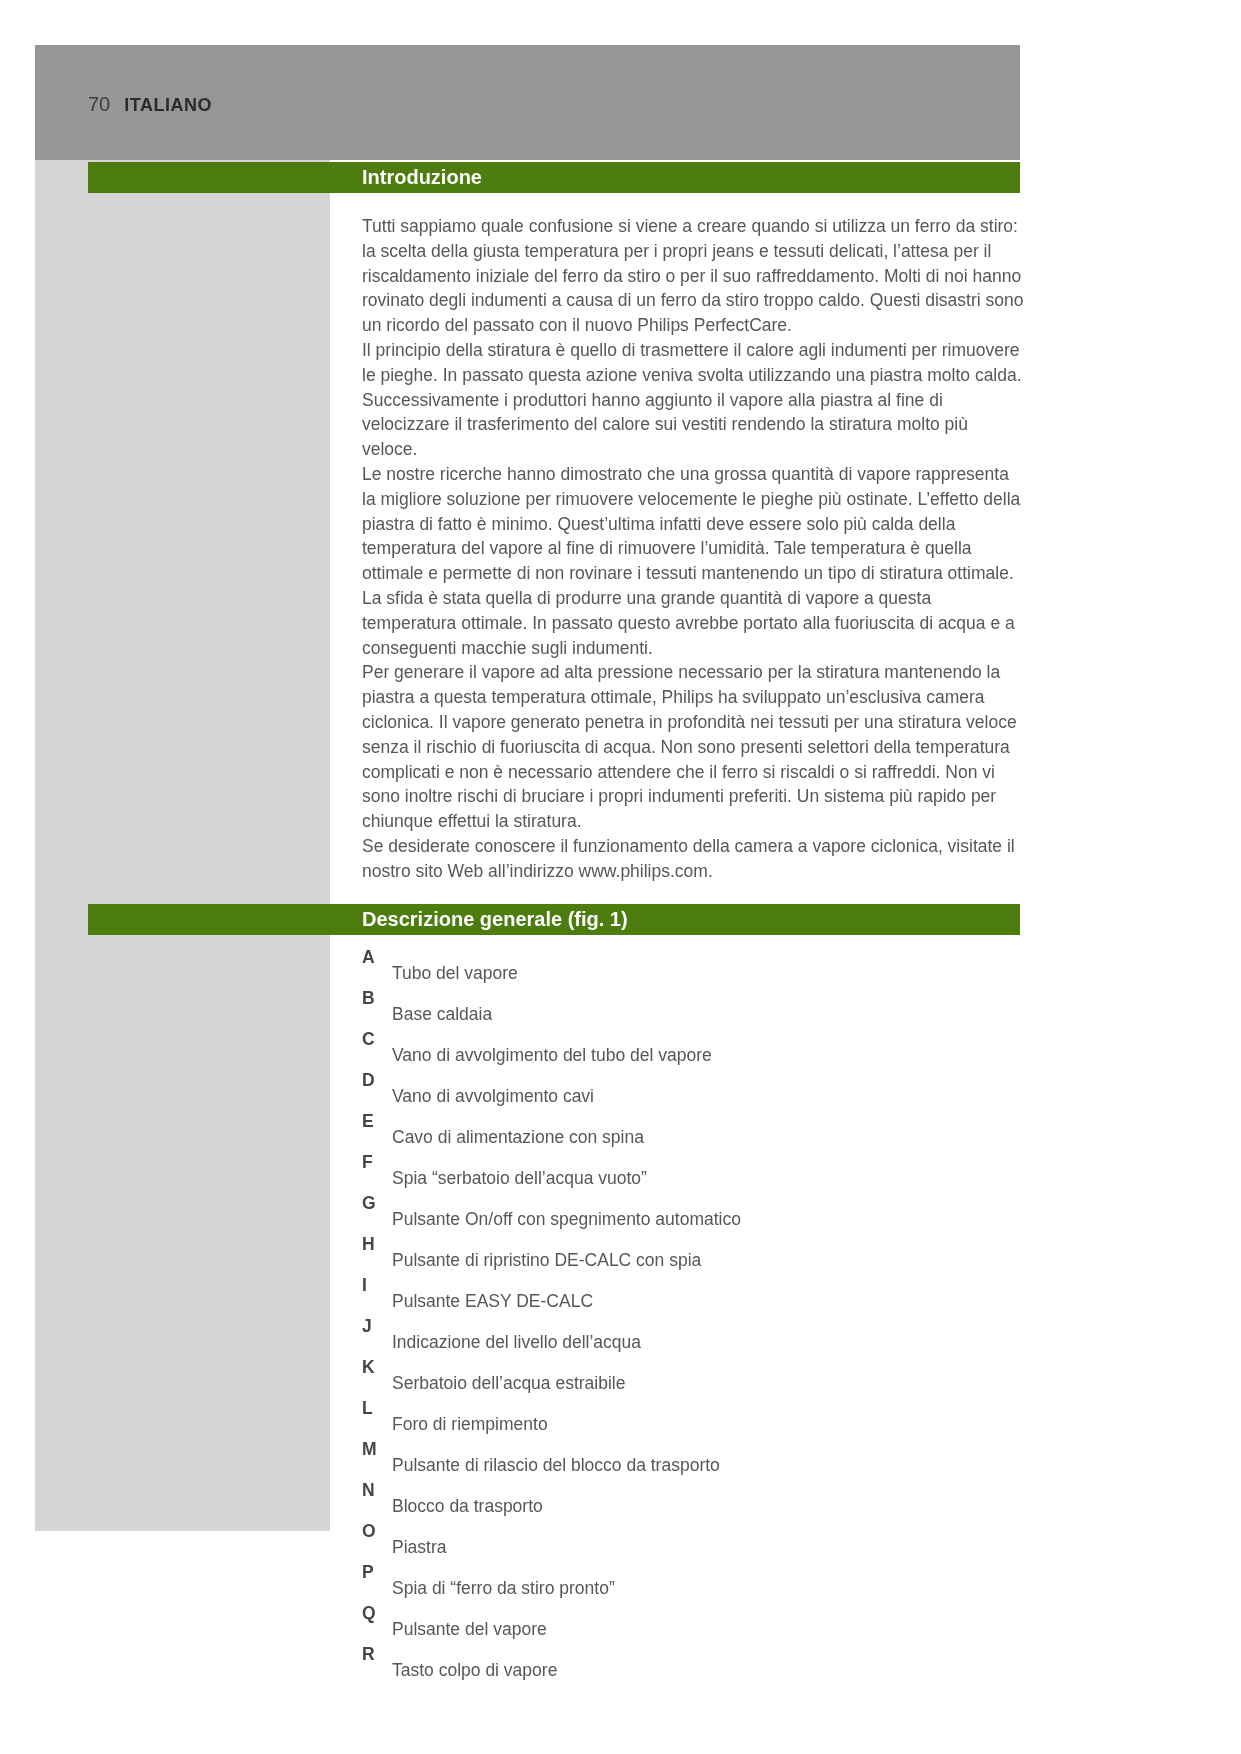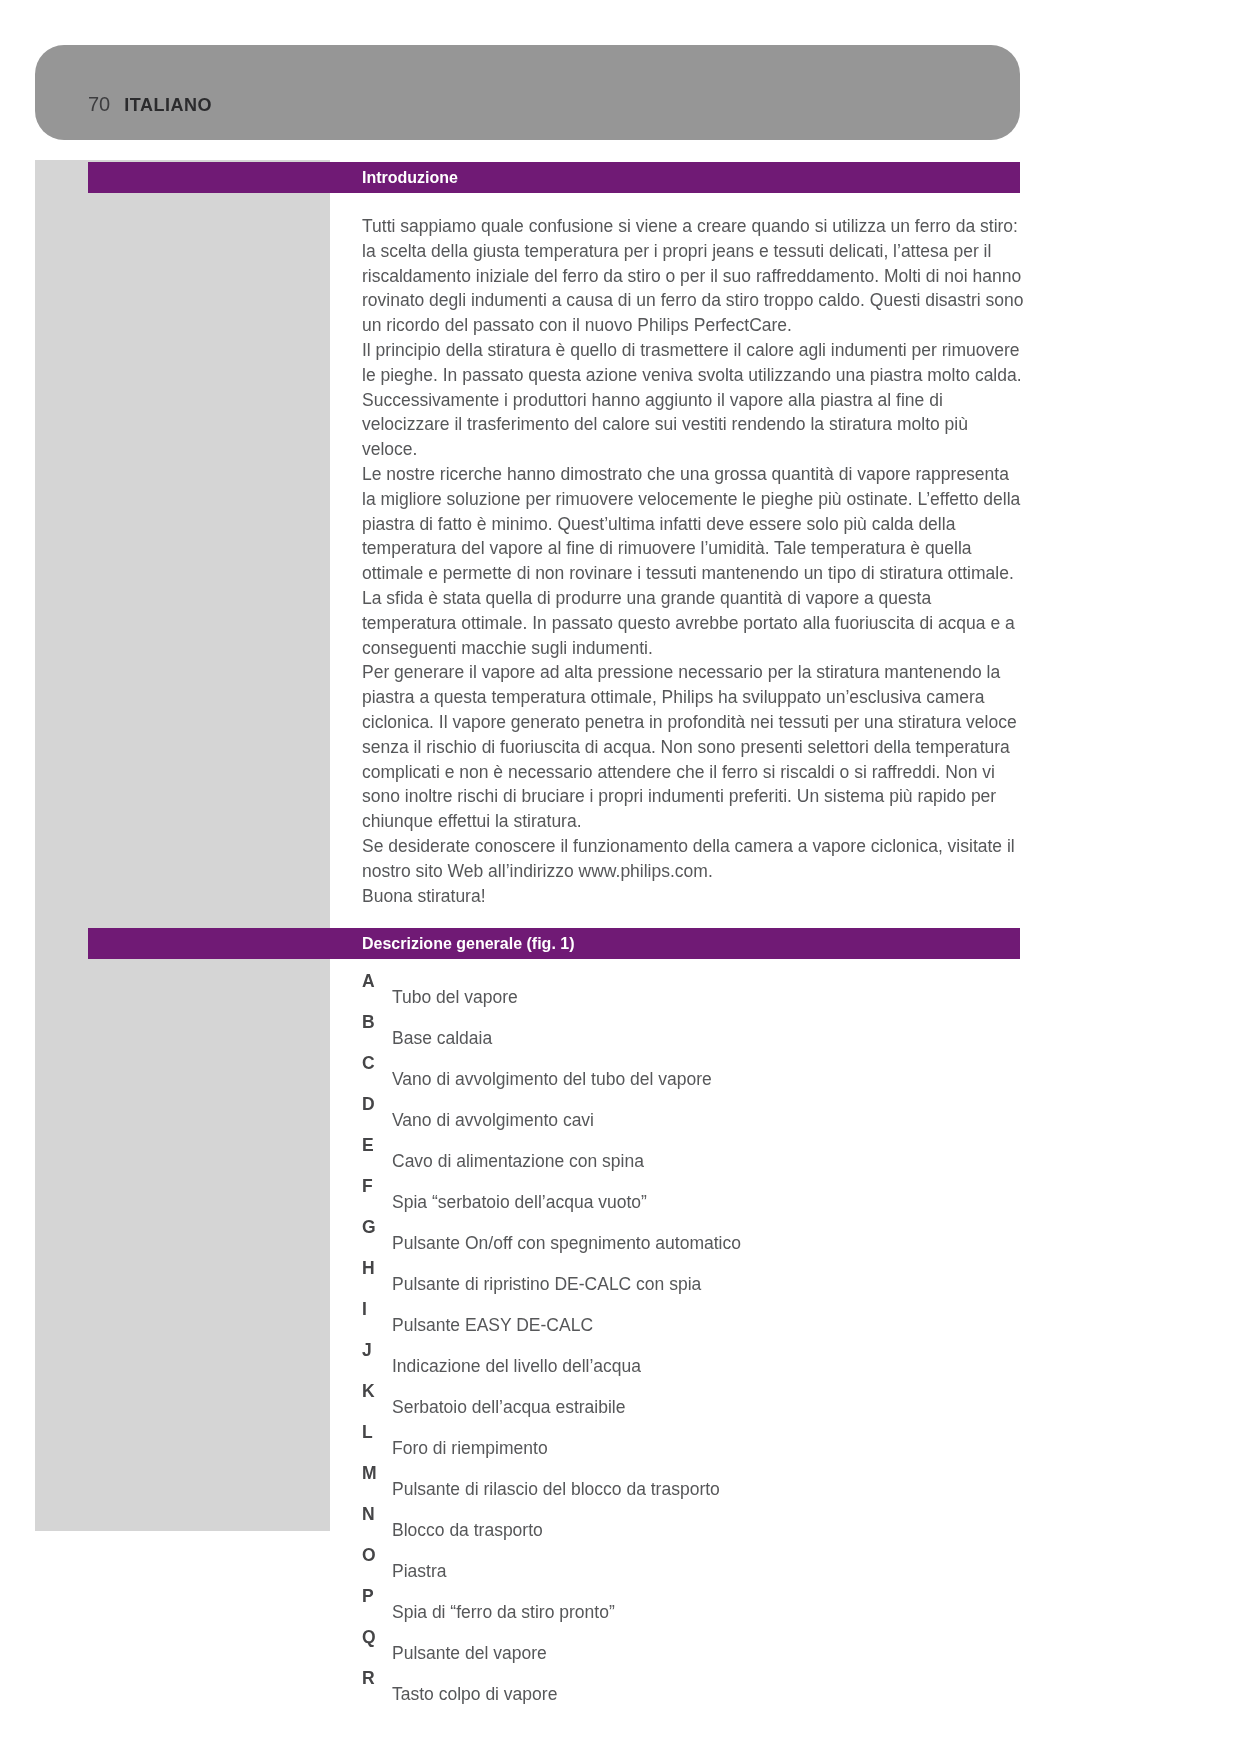--- a/index.html
+++ b/index.html
@@ -13,23 +13,22 @@
     height: 1754px;
     background: #ffffff;
     font-family: "Liberation Sans", sans-serif;
     overflow: hidden;
   }
   .header-band {
     position: absolute;
     left: 35px;
     top: 45px;
     width: 985px;
-    height: 95px;
+    height: 115px;
     background: #969696;
-    border-radius: 29px;
   }
   .header-line {
     position: absolute;
     left: 53px;
     top: 48px;
     display: flex;
     align-items: baseline;
   }
   .page-number {
     font-size: 20px;
@@ -53,24 +52,24 @@
   .content {
     position: absolute;
     left: 35px;
     top: 162px;
     width: 985px;
   }
   .section-bar {
     margin-left: 53px;
     width: 932px;
     height: 31px;
-    background: #701a75;
+    background: #4d7c0f;
     color: #ffffff;
     font-weight: bold;
-    font-size: 16px;
+    font-size: 20px;
     display: flex;
     align-items: center;
     padding-left: 274px;
     box-sizing: border-box;
   }
   .text-block {
     margin: 21px 0 20px 327px;
     width: 665px;
     font-size: 17.5px;
     line-height: 24.8px;
@@ -123,21 +122,20 @@
       <span>Introduzione</span>
     </div>
 
     <div class="text-block">
       <p>Tutti sappiamo quale confusione si viene a creare quando si utilizza un ferro da stiro: la scelta della giusta temperatura per i propri jeans e tessuti delicati, l’attesa per il riscaldamento iniziale del ferro da stiro o per il suo raffreddamento. Molti di noi hanno rovinato degli indumenti a causa di un ferro da stiro troppo caldo. Questi disastri sono un ricordo del passato con il nuovo Philips PerfectCare.</p>
       <p>Il principio della stiratura è quello di trasmettere il calore agli indumenti per rimuovere le pieghe. In passato questa azione veniva svolta utilizzando una piastra molto calda. Successivamente i produttori hanno aggiunto il vapore alla piastra al fine di velocizzare il trasferimento del calore sui vestiti rendendo la stiratura molto più veloce.</p>
       <p>Le nostre ricerche hanno dimostrato che una grossa quantità di vapore rappresenta la migliore soluzione per rimuovere velocemente le pieghe più ostinate. L’effetto della piastra di fatto è minimo. Quest’ultima infatti deve essere solo più calda della temperatura del vapore al fine di rimuovere l’umidità. Tale temperatura è quella ottimale e permette di non rovinare i tessuti mantenendo un tipo di stiratura ottimale.</p>
       <p>La sfida è stata quella di produrre una grande quantità di vapore a questa temperatura ottimale. In passato questo avrebbe portato alla fuoriuscita di acqua e a conseguenti macchie sugli indumenti.</p>
       <p>Per generare il vapore ad alta pressione necessario per la stiratura mantenendo la piastra a questa temperatura ottimale, Philips ha sviluppato un’esclusiva camera ciclonica. Il vapore generato penetra in profondità nei tessuti per una stiratura veloce senza il rischio di fuoriuscita di acqua. Non sono presenti selettori della temperatura complicati e non è necessario attendere che il ferro si riscaldi o si raffreddi. Non vi sono inoltre rischi di bruciare i propri indumenti preferiti. Un sistema più rapido per chiunque effettui la stiratura.</p>
       <p>Se desiderate conoscere il funzionamento della camera a vapore ciclonica, visitate il nostro sito Web all’indirizzo www.philips.com.</p>
-      <p>Buona stiratura!</p>
     </div>
 
     <div class="section-bar desc-bar">
       <span>Descrizione generale (fig. 1)</span>
     </div>
 
     <div class="item-list">
       <div class="item">
         <span class="item-letter">A</span>
         <span class="item-text">Tubo del vapore</span>

